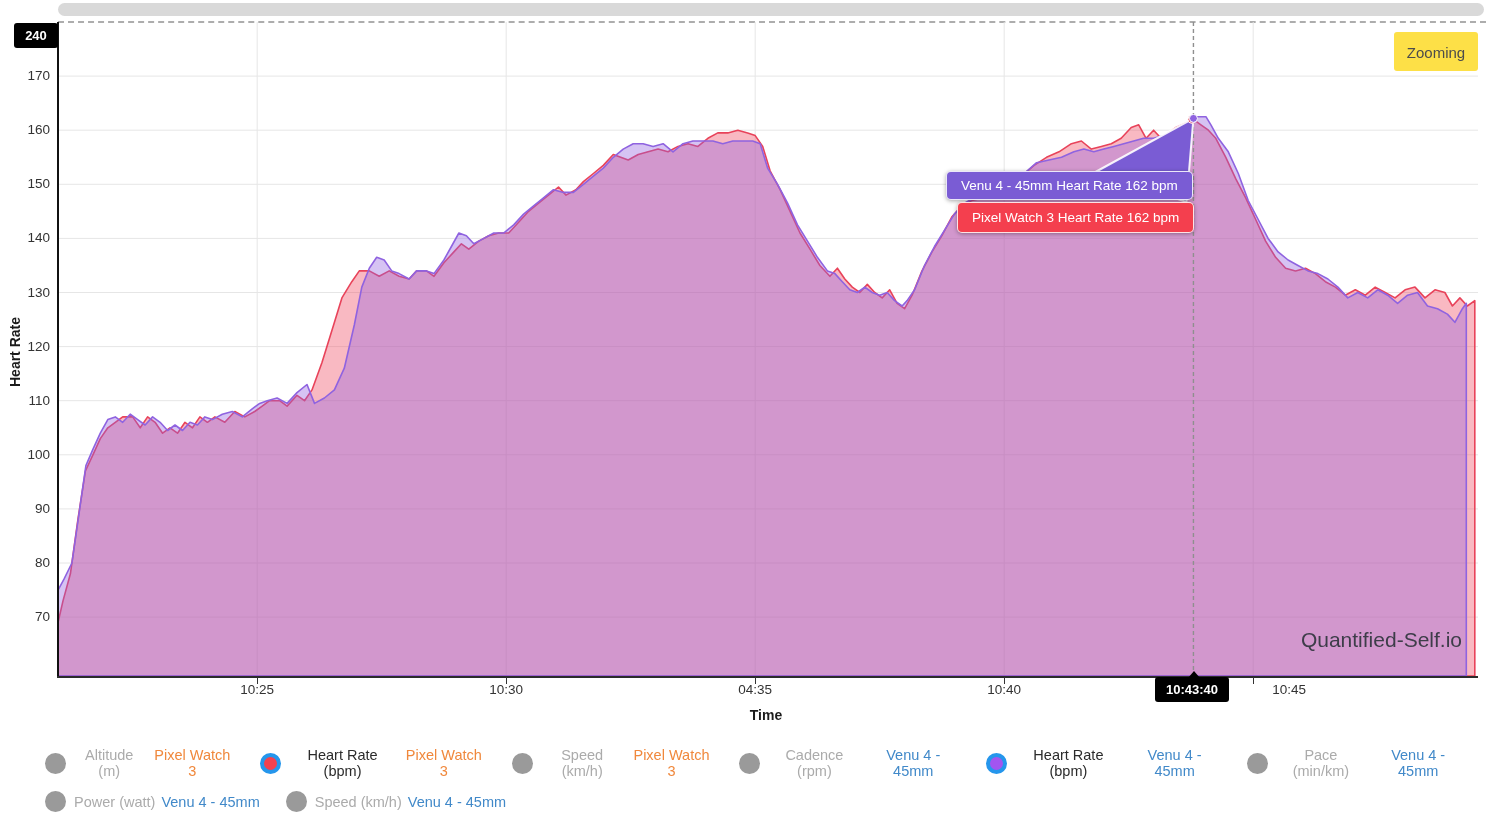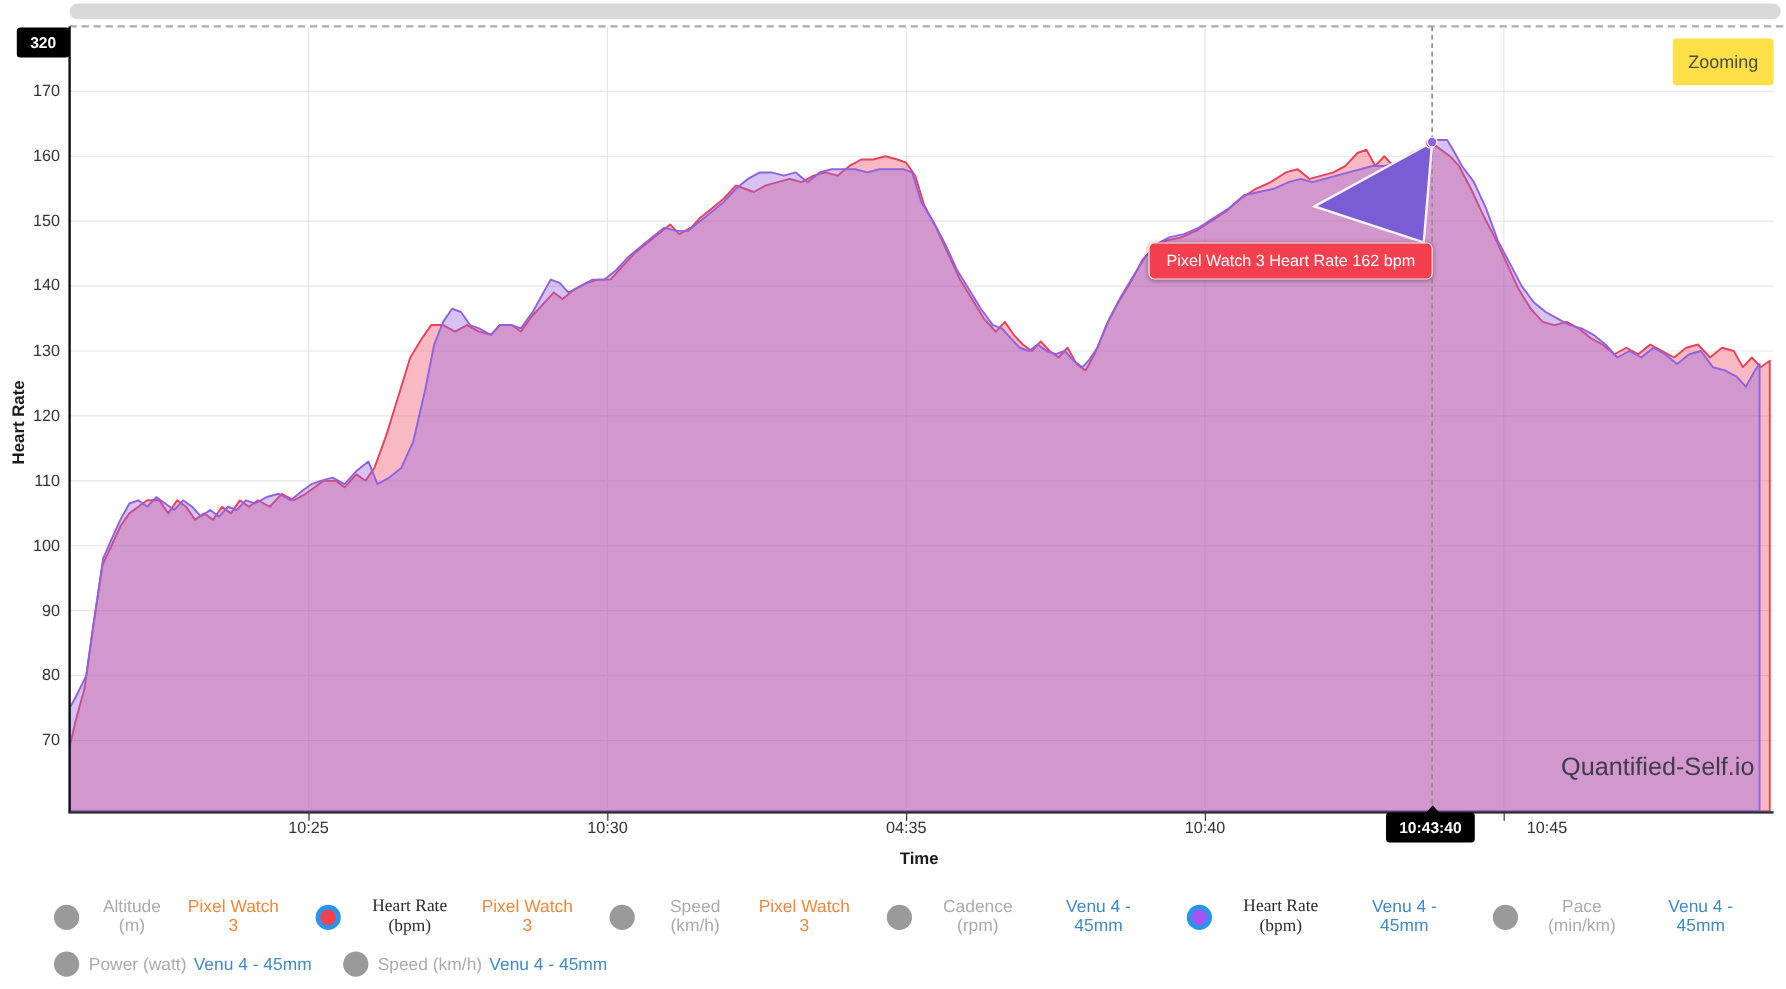--- a/index.html
+++ b/index.html
@@ -41,21 +41,21 @@
   .watermark{position:absolute;right:26px;top:628px;font-size:21px;color:#3d3d49;z-index:2;}
 
   
   .legend{position:absolute;left:45px;top:747px;width:1420px;}
   .legend-row{display:flex;align-items:center;column-gap:26px;margin-bottom:12px;}
   .legend-item{display:flex;align-items:center;cursor:pointer;text-align:center;}
   .legend-dot{width:21px;height:21px;border-radius:50%;box-sizing:border-box;margin-right:8px;flex:none;}
   .legend-dot.inactive{background:#9a9a9a;}
   .legend-dot.active{border:4px solid #2596ec;}
   .legend-metric{font-size:14.5px;color:#ababab;margin-right:6px;}
-  .legend-metric.active{color:#2b2b2b;font-family:Liberation Serif, serif;}
+  .legend-metric.active{color:#2b2b2b;}
   .legend-device{font-size:14.5px;}
 </style>
 </head>
 <body>
 
 <div id="app">
 
   <div class="navigator"></div>
   <div class="maxline"></div>
 
@@ -109,26 +109,27 @@
       <div class="xtick-label" style="left: 715.2px; top: 682px;">04:35</div>
       <div class="xtick-mark" style="left: 1004.2px;"></div>
       <div class="xtick-label" style="left: 964.2px; top: 682px;">10:40</div>
       <div class="xtick-mark" style="left: 1253.2px;"></div>
       <div class="xtick-label" style="left: 1213.2px; top: 682px; padding-left: 36px;">10:45</div>
     </div>
 
   <div class="y-title">Heart Rate</div>
   <div class="x-title">Time</div>
 
-  <div class="ymax-label">320</div>
+  <div class="ymax-label">240</div>
   <div class="xcross-caret"></div>
   <div class="xcross-label">10:43:40</div>
 
   <button class="zoom-btn">Zooming</button>
 
+  <div class="tooltip venu" id="tt-venu" style="background: rgb(122, 92, 212);">Venu 4 - 45mm Heart Rate 162 bpm</div>
   <div class="tooltip pixel" id="tt-pixel" style="background: rgb(244, 63, 78);">Pixel Watch 3 Heart Rate 162 bpm</div>
 
   <div class="watermark">Quantified-Self.io</div>
 
   <div class="legend" id="legend">
       <div class="legend-row">
         <div class="legend-item">
           <span class="legend-dot inactive"></span>
           <span class="legend-metric">Altitude (m)</span>
           <span class="legend-device" style="color: rgb(240, 136, 60);">Pixel Watch 3</span>

